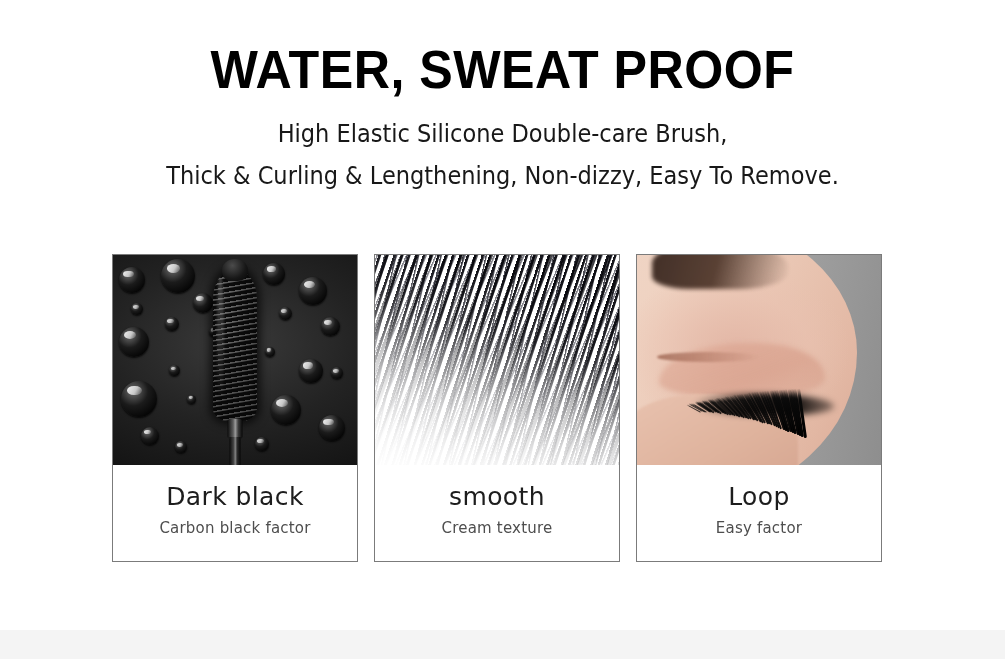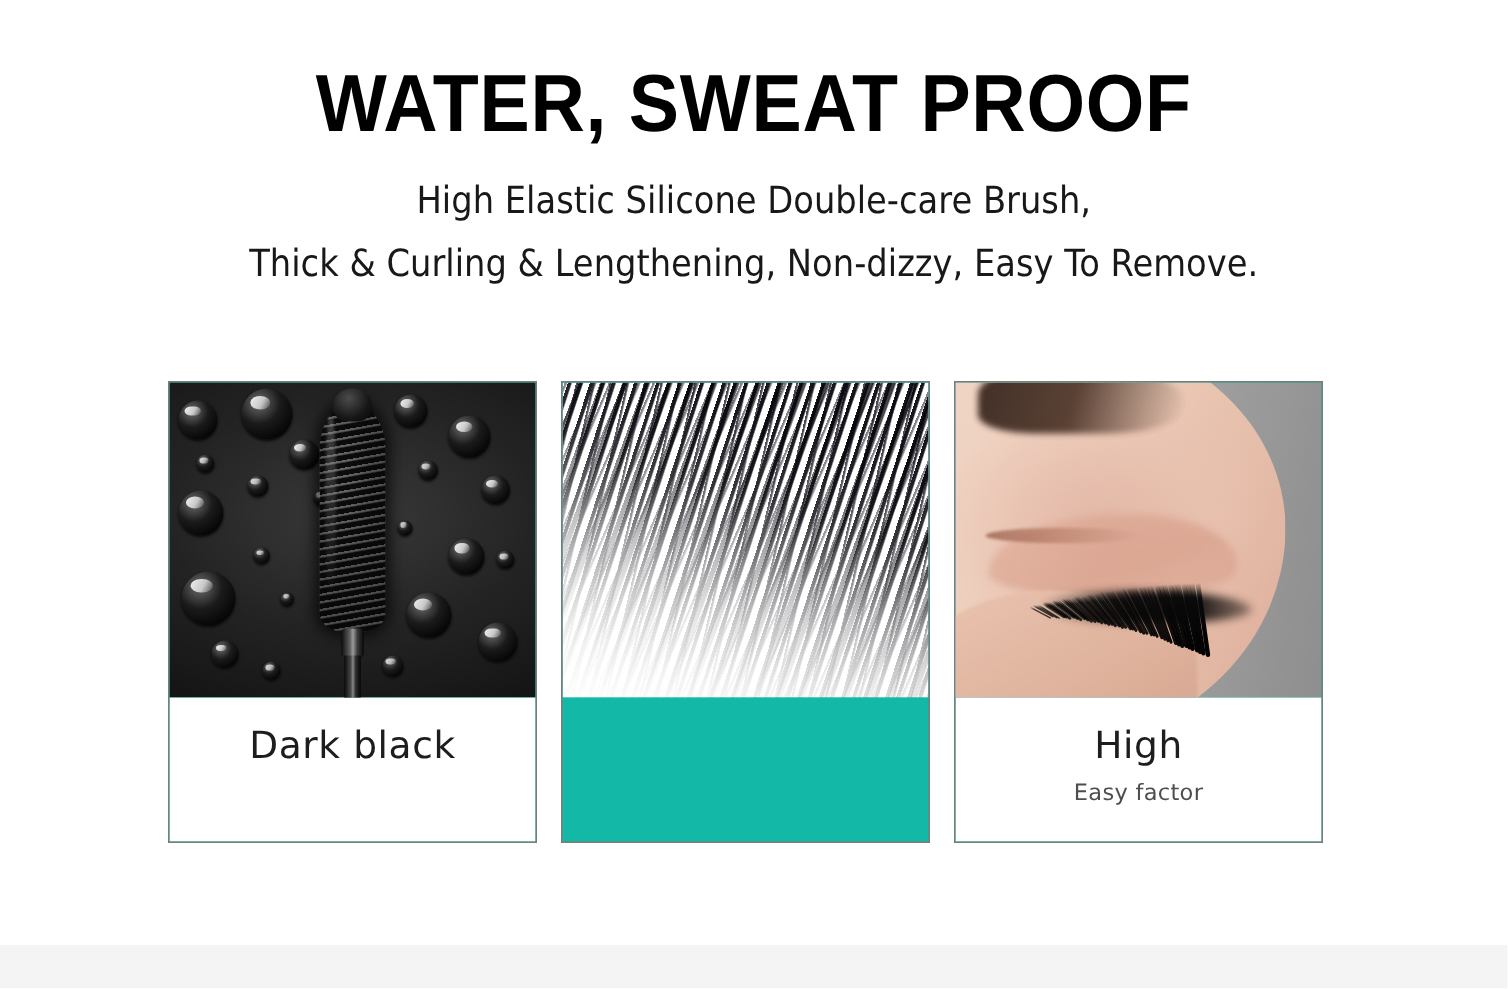--- a/index.html
+++ b/index.html
@@ -398,30 +398,35 @@
           <div class="drop tiny" style="left:112px;top:96px;width:8px;height:8px;"></div>
           <div class="wand">
             <div class="wand-brush"></div>
             <div class="wand-neck"></div>
             <div class="wand-stem"></div>
           </div>
         </div>
       </div>
       <div class="card-caption">
         <div class="card-title">Dark black</div>
+        <div class="card-sub">Carbon black factor</div>
       </div>
     </div>
 
     <div class="card">
       <div class="card-media">
         <div class="media-strands">
           <div class="strand-layer"></div>
           <div class="strand-layer b"></div>
           <div class="strand-haze"></div>
         </div>
+      </div>
+      <div class="card-caption">
+        <div class="card-title">smooth</div>
+        <div class="card-sub">Cream texture</div>
       </div>
     </div>
 
     <div class="card">
       <div class="card-media">
         <div class="media-eye">
           <div class="eye-face"></div>
           <div class="eye-brow"></div>
           <div class="eye-lid"></div>
           <div class="eye-crease"></div>
@@ -471,19 +476,19 @@
               <div class="lash" style="left: 96.4444px; bottom: 2.71792px; height: 45.3453px; width: 2.64444px; transform: rotate(-14deg); opacity: 0.97;"></div>
               <div class="lash" style="left: 98.7556px; bottom: 1.80554px; height: 46.2652px; width: 2.67556px; transform: rotate(-12.8deg); opacity: 0.98;"></div>
               <div class="lash" style="left: 101.067px; bottom: 0.877442px; height: 47.1907px; width: 2.70667px; transform: rotate(-11.6deg); opacity: 0.98;"></div>
               <div class="lash" style="left: 103.378px; bottom: -0.0662513px; height: 48.1217px; width: 2.73778px; transform: rotate(-10.4deg); opacity: 0.99;"></div>
               <div class="lash" style="left: 105.689px; bottom: -1.02543px; height: 49.0582px; width: 2.76889px; transform: rotate(-9.2deg); opacity: 0.99;"></div>
               <div class="lash" style="left: 108px; bottom: -2px; height: 50px; width: 2.8px; transform: rotate(-8deg); opacity: 1;"></div>
             </div>
         </div>
       </div>
       <div class="card-caption">
-        <div class="card-title">High</div>
+        <div class="card-title">Loop</div>
         <div class="card-sub">Easy factor</div>
       </div>
     </div>
 
   </div>
 </div>
 
 </body></html>

